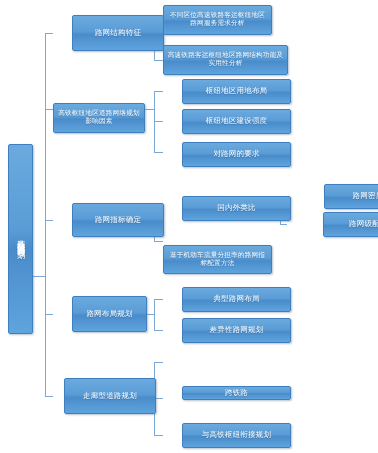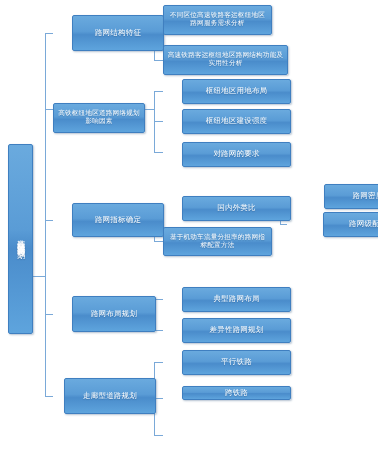--- a/index.html
+++ b/index.html
@@ -102,21 +102,21 @@
   </div>
 
   <div class="node fs65" style="left:53px;top:103px;width:92px;height:30px;">
     <span>高铁枢纽地区道路网络规划影响因素</span>
   </div>
 
   <div class="node fs75" style="left:53px;top:203px;width:92px;height:34px;">
     <span>路网指标确定</span>
   </div>
 
-  <div class="node fs75" style="left:53px;top:296px;width:84px;height:36px;">
+  <div class="node fs75" style="left:53px;top:296px;width:75px;height:36px;">
     <span>路网布局规划</span>
   </div>
 
   <div class="node fs75" style="left:45px;top:378px;width:92px;height:36px;">
     <span>走廊型道路规划</span>
   </div>
 
   <div class="node fs65" style="left:163px;top:5px;width:109px;height:30px;">
     <span>不同区位高速铁路客运枢纽地区路网服务需求分析</span>
   </div>
@@ -134,40 +134,40 @@
   </div>
 
   <div class="node fs75" style="left:163px;top:142px;width:109px;height:25px;">
     <span>对路网的要求</span>
   </div>
 
   <div class="node fs75" style="left:163px;top:196px;width:109px;height:25px;">
     <span>国内外类比</span>
   </div>
 
-  <div class="node fs65" style="left:163px;top:227px;width:109px;height:29px;">
+  <div class="node fs65" style="left:163px;top:245px;width:109px;height:29px;">
     <span>基于机动车流量分担率的路网指标配置方法</span>
   </div>
 
   <div class="node fs75" style="left:163px;top:287px;width:109px;height:25px;">
     <span>典型路网布局</span>
   </div>
 
   <div class="node fs75" style="left:163px;top:318px;width:109px;height:25px;">
     <span>差异性路网规划</span>
   </div>
 
-  <div class="node fs75" style="left:163px;top:350px;width:109px;height:25px;">
-    <span>平行铁路</span>
-  </div>
 
   <div class="node fs75" style="left:163px;top:386px;width:109px;height:14px;">
     <span>跨铁路</span>
   </div>
 
+  <div class="node fs75" style="left:163px;top:423px;width:109px;height:25px;">
+    <span>与高铁枢纽衔接规划</span>
+  </div>
 
   <div class="node fs75" style="left:305px;top:184px;width:88px;height:25px;">
     <span>路网密度</span>
   </div>
 
   <div class="node fs75" style="left:304px;top:212px;width:83px;height:25px;">
     <span>路网级配</span>
   </div>
 
 </div>

